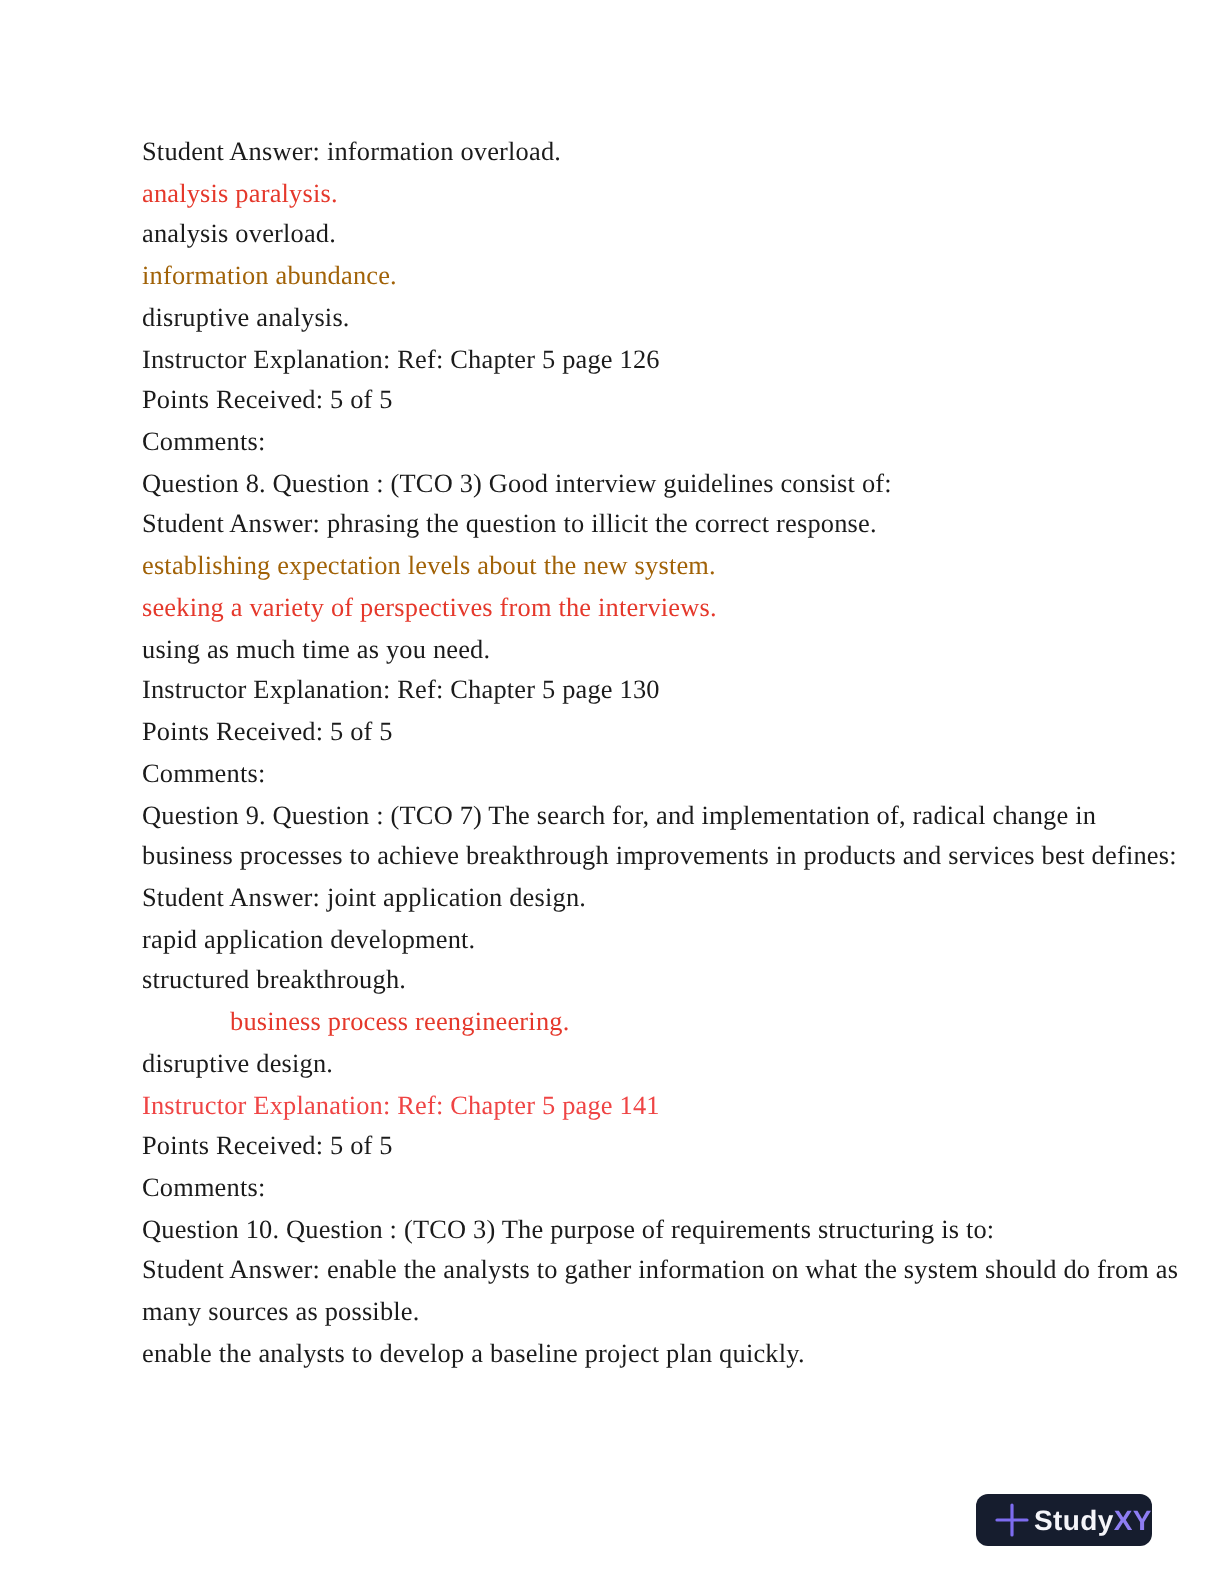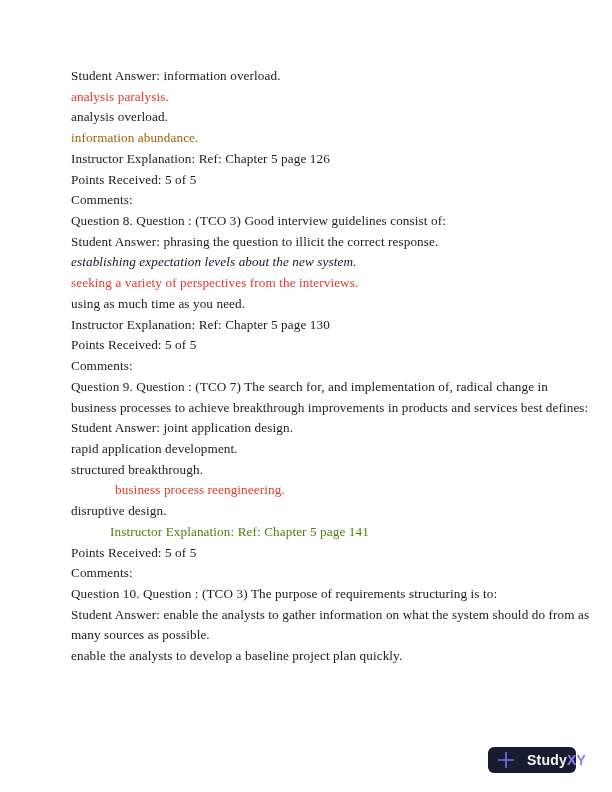--- a/index.html
+++ b/index.html
@@ -43,58 +43,59 @@
   .logo-badge .plus {
     width: 18px;
     height: 18px;
     margin-left: 9px;
     flex: 0 0 auto;
   }
   .logo-badge .brand {
     font-family: "Liberation Sans", sans-serif;
     font-weight: 700;
     font-size: 14px;
-    margin-left: 12px;
+    margin-left: 2px;
     letter-spacing: 0.2px;
     white-space: nowrap;
     text-align: center;
   }
   .logo-badge .brand .primary {
     color: #f5f5fa;
   }
 </style>
 </head>
 <body>
 
 <div class="page">
 
   <div class="doc-text" id="doc-lines">
       <div class="line" style="color: rgb(27, 27, 27);">Student Answer: information overload.</div>
       <div class="line" style="color: rgb(229, 56, 43);">analysis paralysis.</div>
       <div class="line" style="color: rgb(27, 27, 27);">analysis overload.</div>
       <div class="line" style="color: #a16207;">information abundance.</div>
+      <div class="line" style="color: rgb(27, 27, 27);">disruptive analysis.</div>
       <div class="line" style="color: rgb(27, 27, 27);">Instructor Explanation: Ref: Chapter 5 page 126</div>
       <div class="line" style="color: rgb(27, 27, 27);">Points Received: 5 of 5</div>
       <div class="line" style="color: rgb(27, 27, 27);">Comments:</div>
       <div class="line" style="color: rgb(27, 27, 27);">Question 8. Question : (TCO 3) Good interview guidelines consist of:</div>
       <div class="line" style="color: rgb(27, 27, 27);">Student Answer: phrasing the question to illicit the correct response.</div>
-      <div class="line" style="color: #0f172a; font-style: italic;">establishing expectation levels about the new system.</div>
+      <div class="line" style="color: #a16207;">establishing expectation levels about the new system.</div>
       <div class="line" style="color: rgb(229, 56, 43);">seeking a variety of perspectives from the interviews.</div>
       <div class="line" style="color: rgb(27, 27, 27);">using as much time as you need.</div>
       <div class="line" style="color: rgb(27, 27, 27);">Instructor Explanation: Ref: Chapter 5 page 130</div>
       <div class="line" style="color: rgb(27, 27, 27);">Points Received: 5 of 5</div>
       <div class="line" style="color: rgb(27, 27, 27);">Comments:</div>
       <div class="line" style="color: rgb(27, 27, 27);">Question 9. Question : (TCO 7) The search for, and implementation of, radical change in</div>
       <div class="line" style="color: rgb(27, 27, 27);">business processes to achieve breakthrough improvements in products and services best defines:</div>
       <div class="line" style="color: rgb(27, 27, 27);">Student Answer: joint application design.</div>
       <div class="line" style="color: rgb(27, 27, 27);">rapid application development.</div>
       <div class="line" style="color: rgb(27, 27, 27);">structured breakthrough.</div>
       <div class="line" style="color: rgb(229, 56, 43); padding-left: 44px;">business process reengineering.</div>
       <div class="line" style="color: rgb(27, 27, 27);">disruptive design.</div>
-      <div class="line" style="color: #4d7c0f; margin-left: 39px;">Instructor Explanation: Ref: Chapter 5 page 141</div>
+      <div class="line" style="color: #ef4444;">Instructor Explanation: Ref: Chapter 5 page 141</div>
       <div class="line" style="color: rgb(27, 27, 27);">Points Received: 5 of 5</div>
       <div class="line" style="color: rgb(27, 27, 27);">Comments:</div>
       <div class="line" style="color: rgb(27, 27, 27);">Question 10. Question : (TCO 3) The purpose of requirements structuring is to:</div>
       <div class="line" style="color: rgb(27, 27, 27);">Student Answer: enable the analysts to gather information on what the system should do from as</div>
       <div class="line" style="color: rgb(27, 27, 27);">many sources as possible.</div>
       <div class="line" style="color: rgb(27, 27, 27);">enable the analysts to develop a baseline project plan quickly.</div>
     </div>
 
   <div class="logo-badge" style="background: rgb(22, 29, 46);">
     <svg class="plus" viewBox="0 0 18 18" id="plus-icon-svg">

